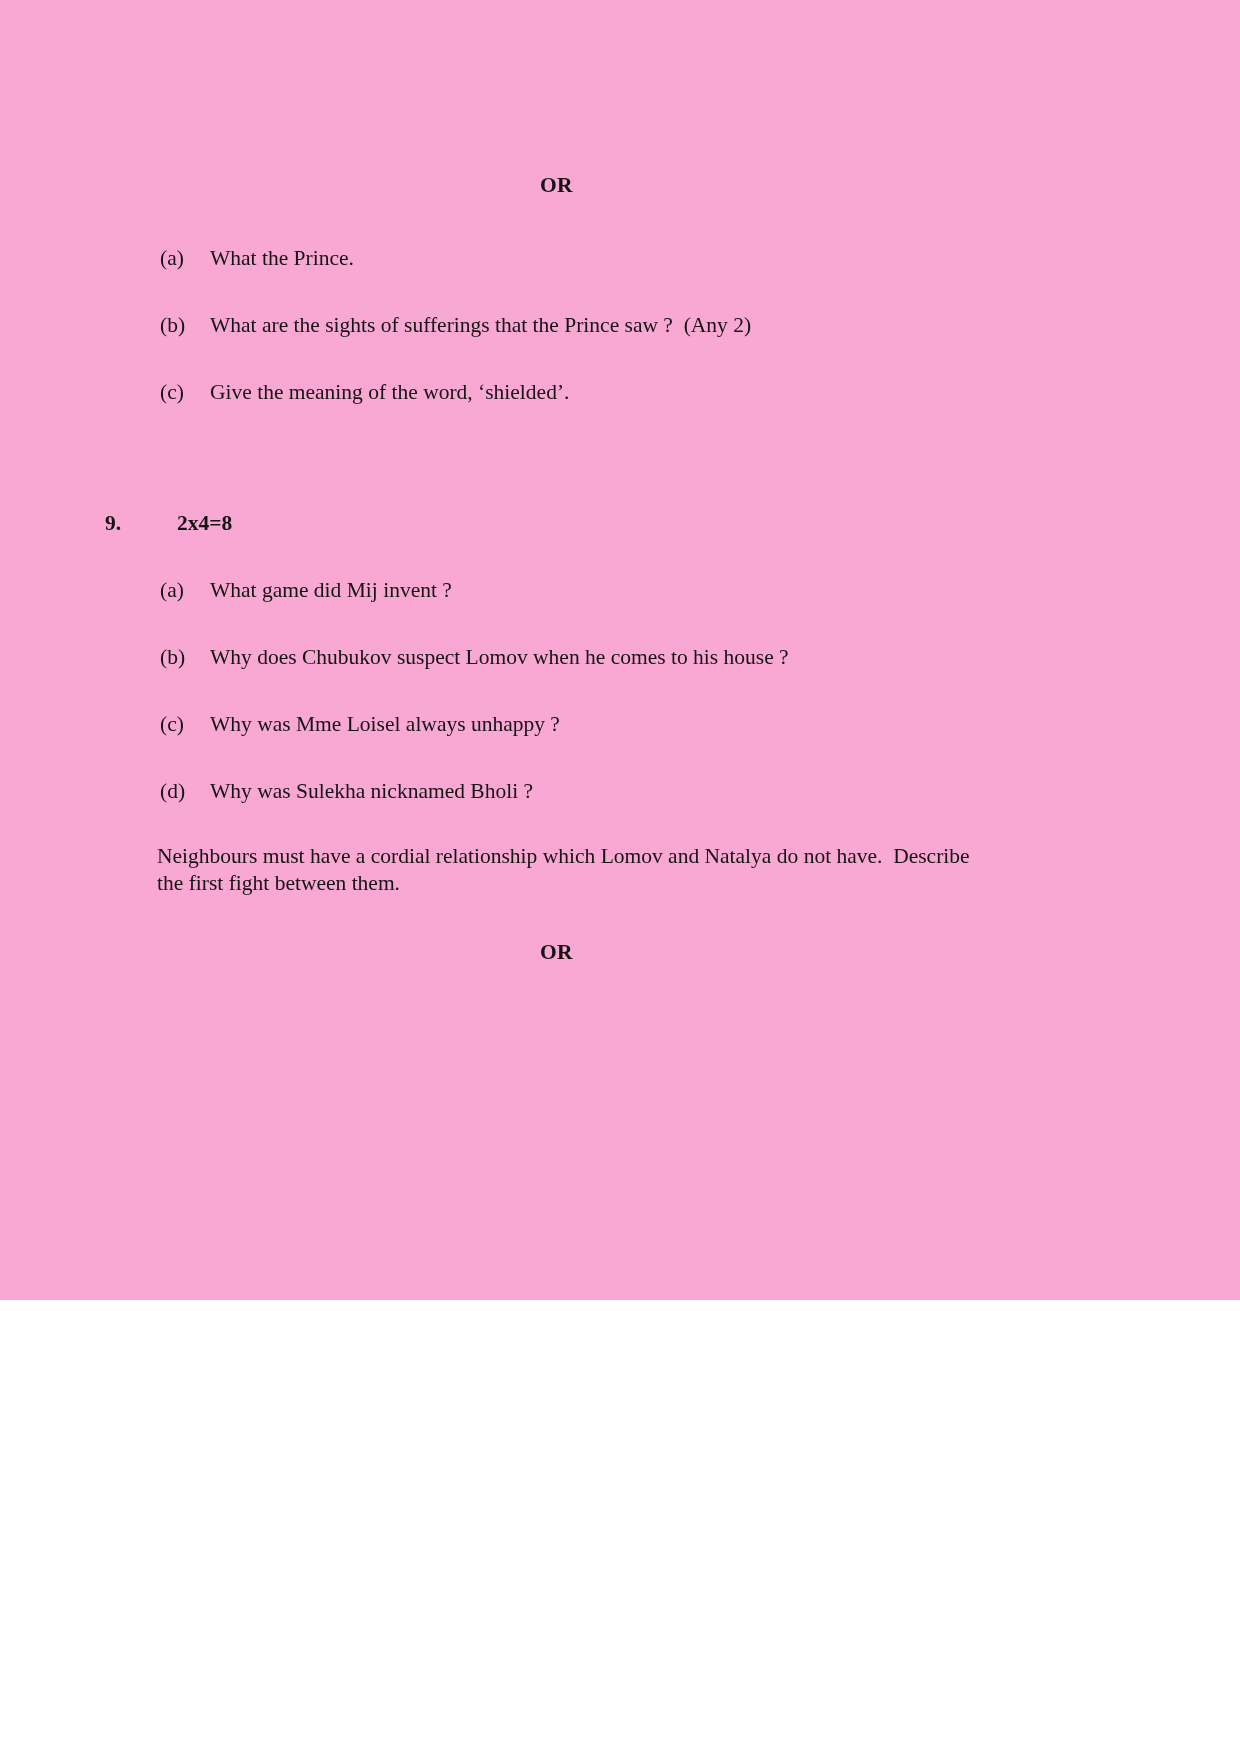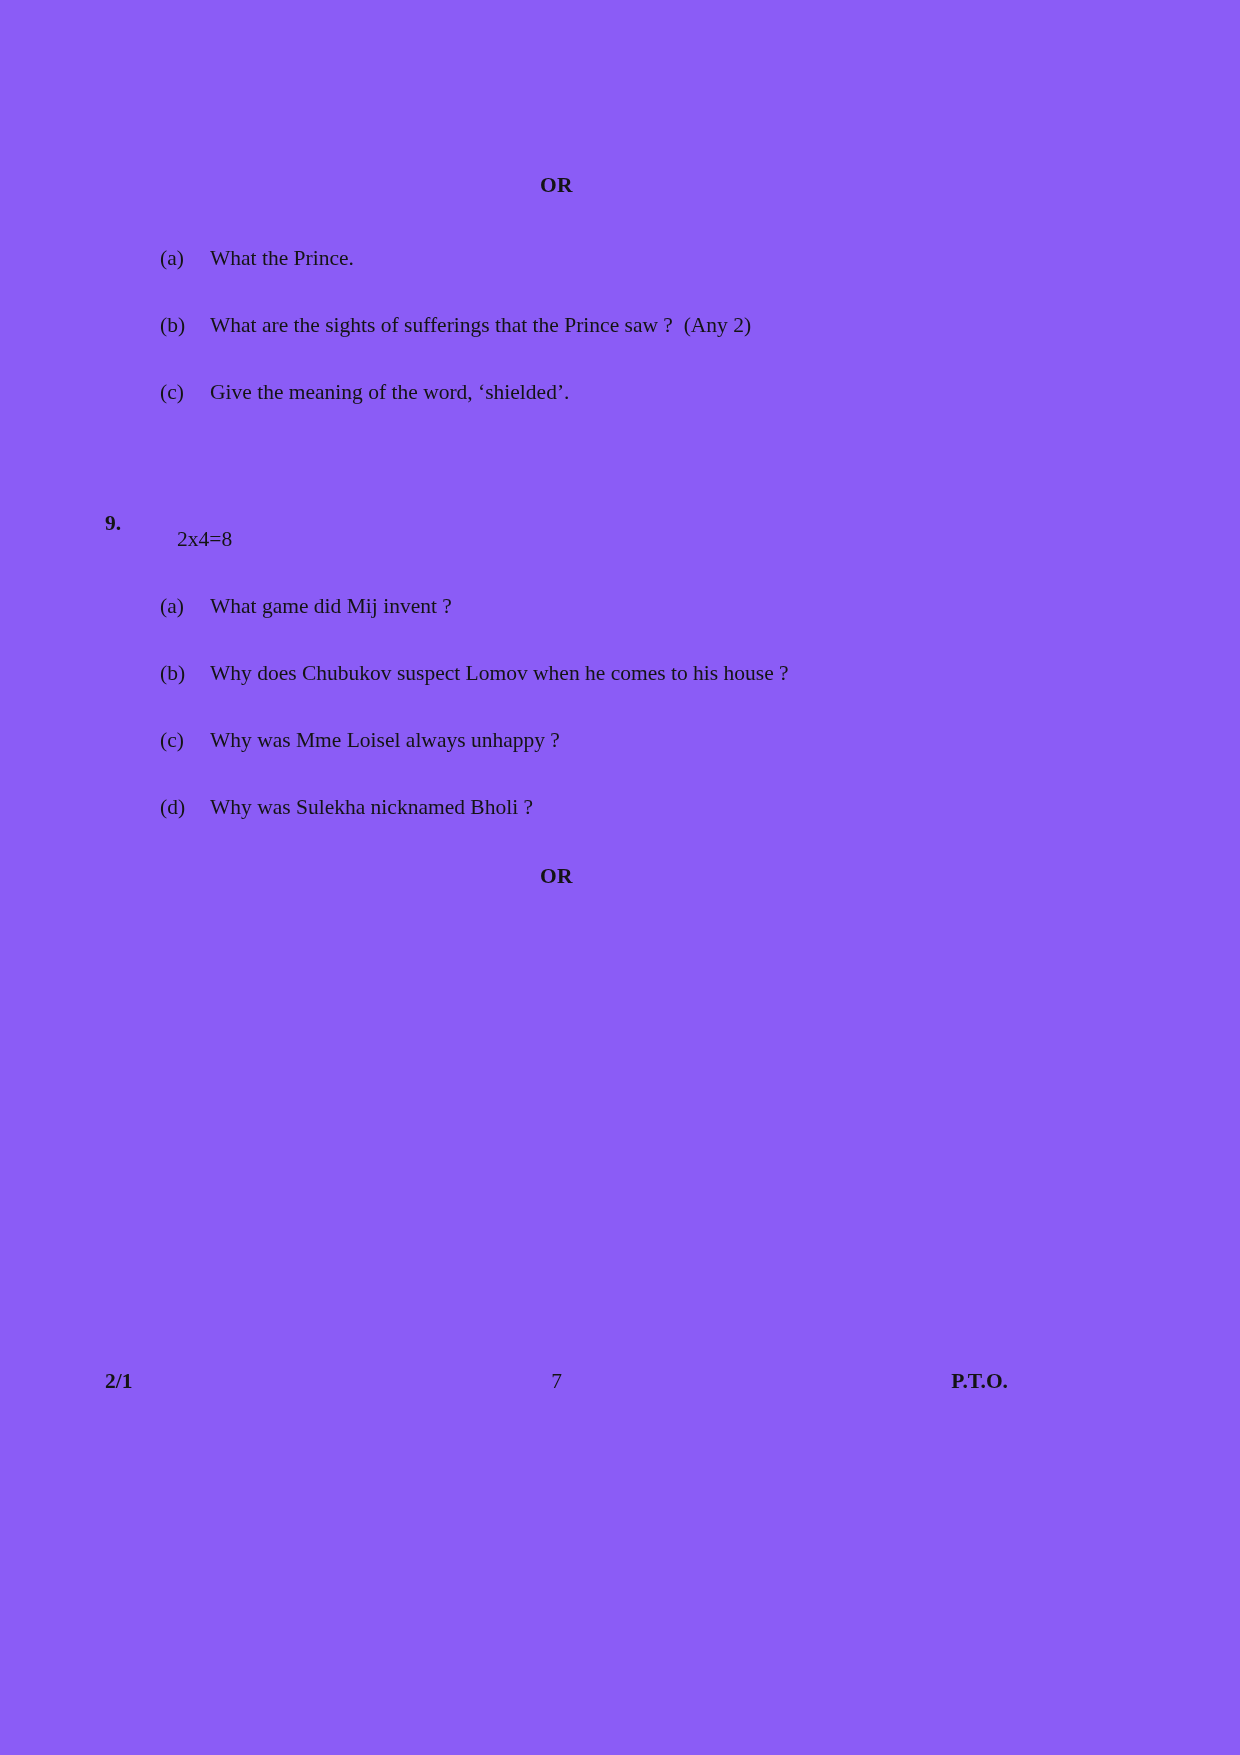--- a/index.html
+++ b/index.html
@@ -3,22 +3,22 @@
 <meta charset="utf-8">
 <style>
   html, body {
     margin: 0;
     padding: 0;
     background: #ffffff;
   }
   .page {
     position: relative;
     width: 1240px;
-    height: 1755px;
-    background: #8b5cf6;
+    height: 1300px;
+    background: #f9a8d4;
     font-family: "Liberation Serif", serif;
     font-size: 21.5px;
     line-height: 27px;
     color: #141414;
     box-sizing: border-box;
     overflow: hidden;
   }
   .content {
     position: absolute;
     left: 105px;
@@ -61,24 +61,23 @@
   .q-num {
     width: 52px;
     flex: 0 0 52px;
     font-weight: bold;
   }
   .q-text {
     flex: 1;
     white-space: pre-wrap;
   }
   .q-marks {
-    font-weight: normal;
+    font-weight: bold;
     margin-left: 20px;
     white-space: nowrap;
-    margin-top: 16px;
   }
   .or-heading.mid { margin-top: 42px; }
   .passage.tight { margin-top: 38px; }
   .passage.after-or { margin-top: 37px; }
   .footer {
     position: absolute;
     left: 105px;
     top: 1368px;
     width: 903px;
     height: 27px;
@@ -141,20 +140,21 @@
     <div class="sub-row">
       <span class="sub-label">(c)</span>
       <span class="sub-text">Why was Mme Loisel always unhappy ?</span>
     </div>
     <div class="sub-row">
       <span class="sub-label">(d)</span>
       <span class="sub-text">Why was Sulekha nicknamed Bholi ?</span>
     </div>
 
 
+    <div class="passage tight">Neighbours must have a cordial relationship which Lomov and Natalya do not have.  Describe the first fight between them.</div>
 
     <div class="or-heading mid">OR</div>
 
 
   </div>
 
   <div class="footer">
     <span class="footer-center">7</span>
     <span class="footer-left">2/1</span>
     <span class="footer-right">P.T.O.</span>

